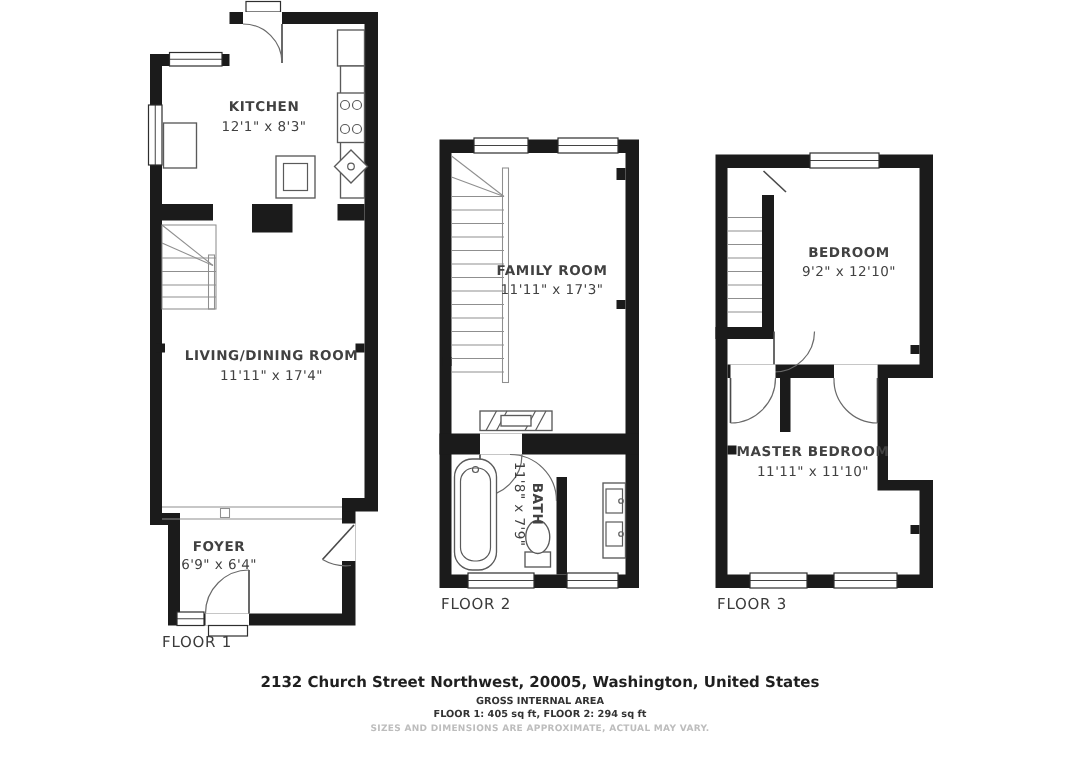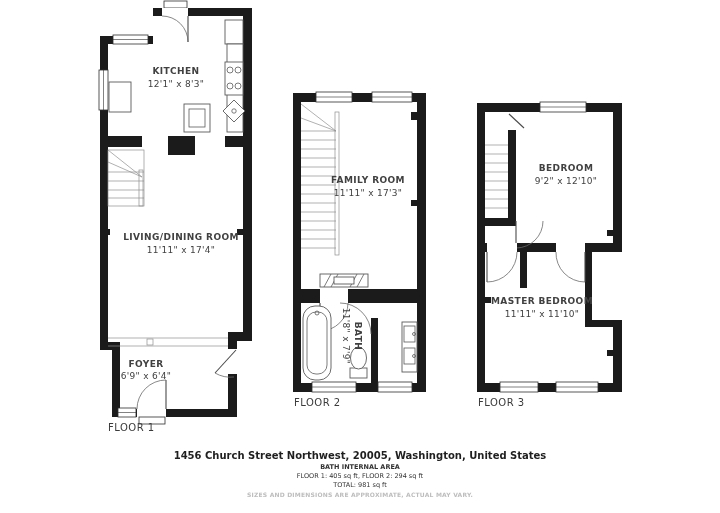--- a/index.html
+++ b/index.html
@@ -15,21 +15,21 @@
   .door{stroke:#6a6a6a;stroke-width:0.8;fill:none;}
   .leaf{stroke:#4a4a4a;stroke-width:1.1;fill:none;}
   .win{fill:#ffffff;stroke:#2e2e2e;stroke-width:0.8;}
   .winline{stroke:#2e2e2e;stroke-width:0.6;}
   .room-name{font-size:9px;font-weight:bold;fill:#414141;letter-spacing:0.4px;text-anchor:middle;}
   .room-dims{font-size:9px;fill:#414141;letter-spacing:0.3px;text-anchor:middle;}
   .floor-label{font-size:10px;fill:#3b3b3b;letter-spacing:0.5px;}
   .footer{position:absolute;left:0;top:449px;width:720px;text-align:center;color:#222;}
   .addr{font-size:10px;font-weight:bold;color:#1f1f1f;line-height:14px;}
   .gia{font-size:6.5px;font-weight:bold;color:#333;line-height:9px;}
-  .area-line{font-size:6.5px;font-weight:normal;color:#333;line-height:9px;}
+  .area-line{font-size:6.5px;font-weight:bold;color:#333;line-height:9px;}
   .disclaimer{font-size:6px;font-weight:bold;color:#bdbdbd;line-height:10px;letter-spacing:0.2px;}
 </style>
 </head>
 <body>
 
 <svg width="720" height="445" viewBox="0 0 720 445">
 
   <g>
     <path class="wall" fill-rule="evenodd" d="M153,8 H252 V340 H237 V417 H112 V350 H100 V36 H153 Z
          M153,44 H108 V342 H120 V409 H228 V340 H243 V16 H153 Z"></path>
@@ -266,18 +266,17 @@
 
     <text class="room-name" x="566" y="171">BEDROOM</text>
     <text class="room-dims" x="566" y="184">9'2" x 12'10"</text>
     <text class="room-name" x="542" y="304">MASTER BEDROOM</text>
     <text class="room-dims" x="542" y="317">11'11" x 11'10"</text>
     <text class="floor-label" x="478" y="406">FLOOR 3</text>
   </g>
 </svg>
 
 <div class="footer">
-  <div class="addr">1456 Church Street Northwest, 20005, Washington, United States</div>
-  <div class="gia">BATH INTERNAL AREA</div>
+  <div class="addr">2132 Church Street Northwest, 20005, Washington, United States</div>
+  <div class="gia">GROSS INTERNAL AREA</div>
   <div class="area-line">FLOOR 1: 405 sq ft, FLOOR 2: 294 sq ft</div>
-  <div class="area-line">TOTAL: 981 sq ft</div>
   <div class="disclaimer">SIZES AND DIMENSIONS ARE APPROXIMATE, ACTUAL MAY VARY.</div>
 </div>
 
 </body></html>

